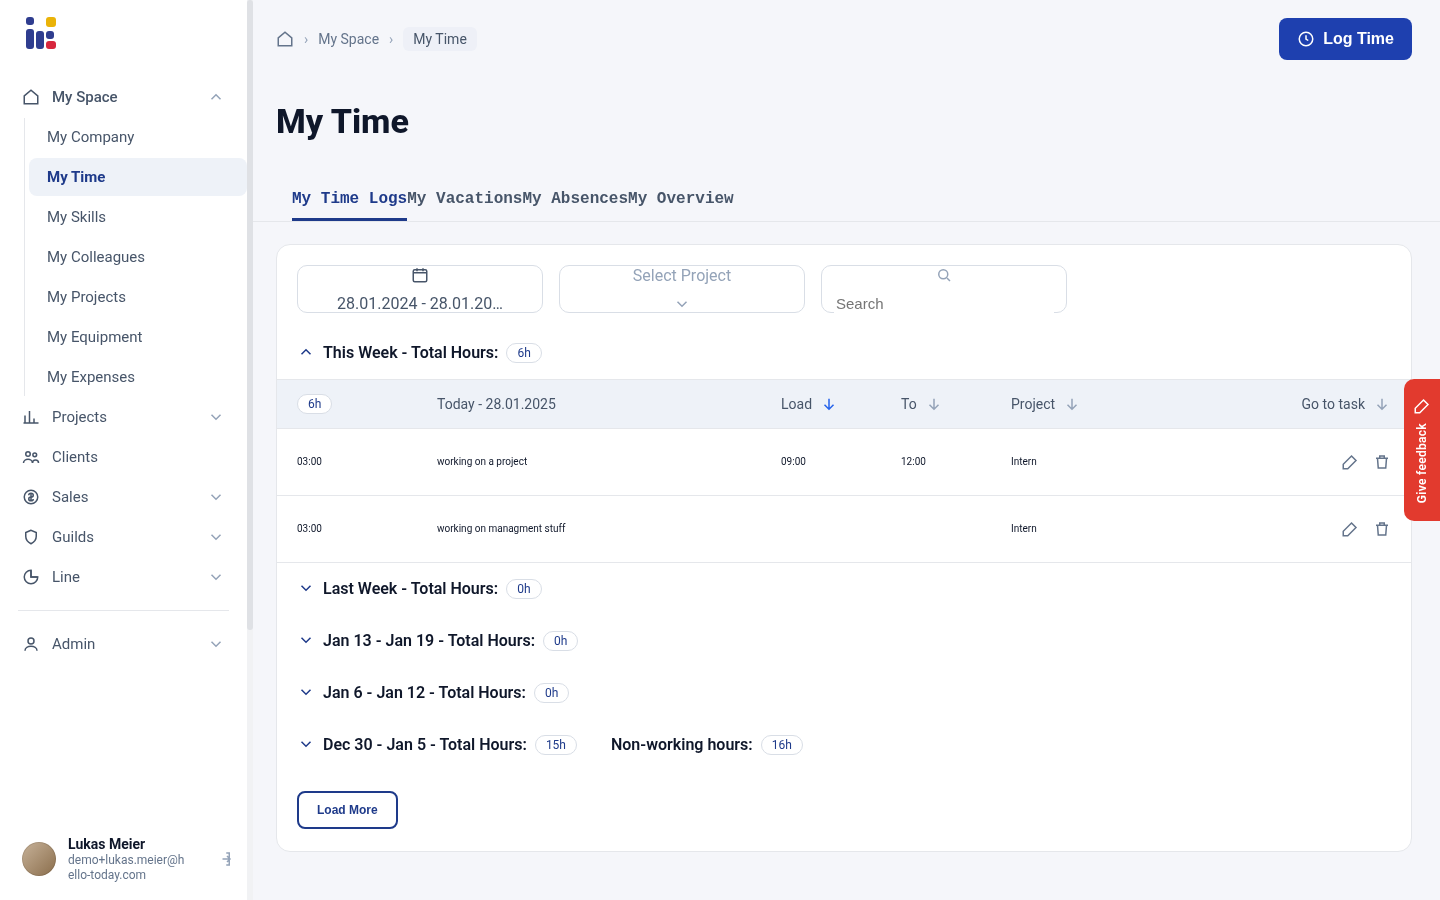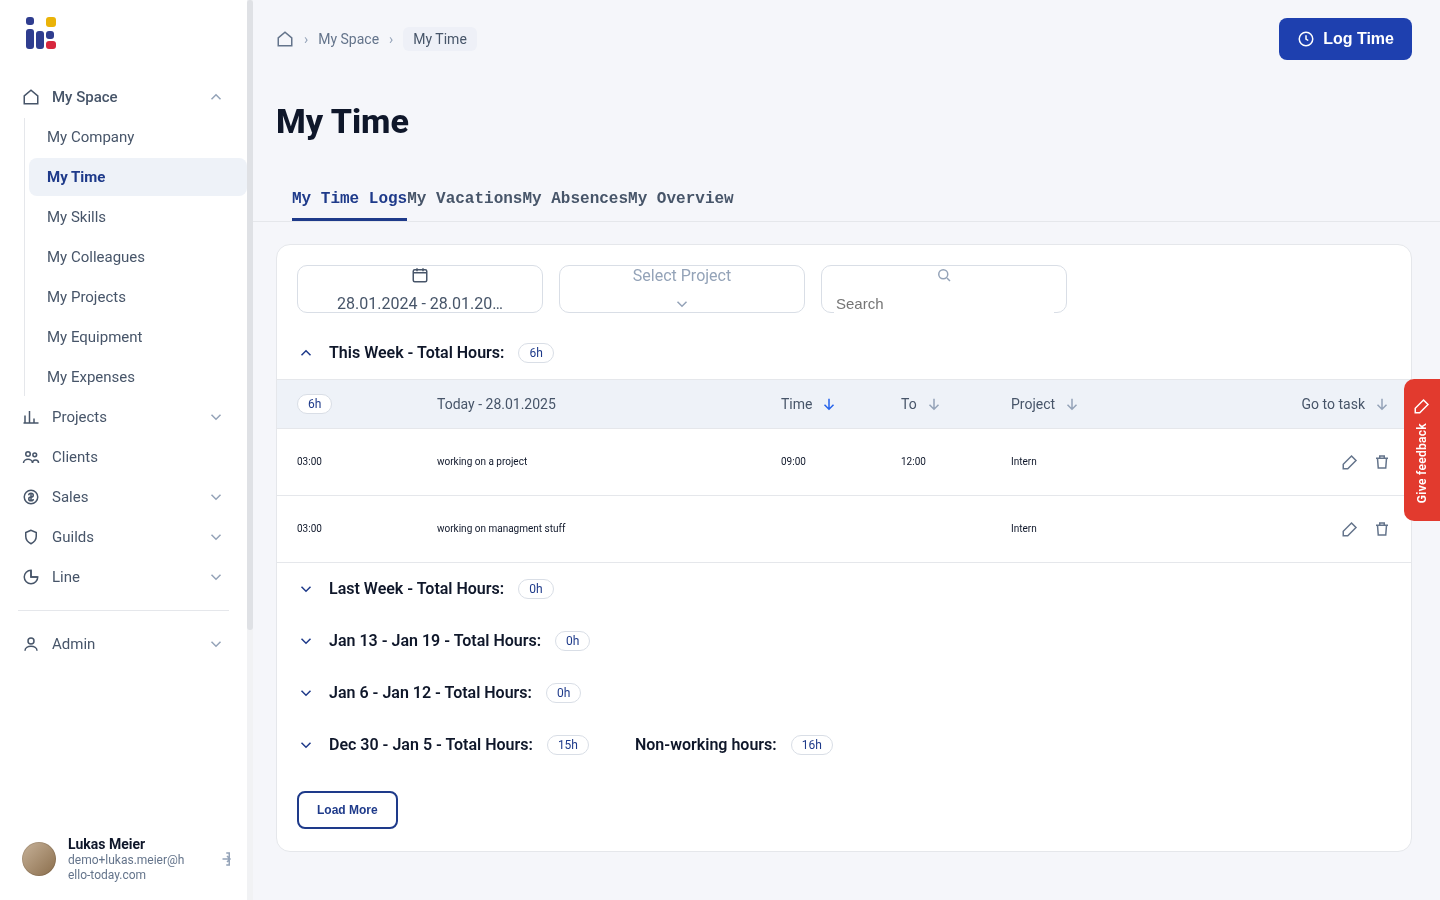--- a/index.html
+++ b/index.html
@@ -129,21 +129,21 @@
 
   .toolbar { display:flex; gap:16px; padding:0 20px 14px 20px; }
   .control { display:flex; align-items:center; gap:10px; height:48px; border:1px solid #d9dee6; border-radius:10px; background:#fff; padding:0 12px; color:#475569;flex-direction:column; }
   .control.date { width:246px; overflow:hidden; white-space:nowrap; }
   .control.select { width:246px; justify-content:space-between; cursor:pointer; }
   .control.search { width:246px; }
   .control input { border:none; outline:none; font-size:15px; width:100%; color:#c2410c; }
   .control .placeholder { color:#94a3b8; }
   .chev-down { color:#94a3b8; }
 
-  .section-row { display:flex; align-items:center; gap:14px; padding:16px 20px; }
+  .section-row { display:flex; align-items:flex-start; gap:8px; padding:16px 20px; }
   .section-row .caret { cursor:pointer; color:var(--navy); }
   .section-row .label { font-weight:600; color:#0f172a; }
   .hbadge { border:1px solid var(--badge-border); border-radius:999px; padding:2px 10px; font-size:12px; color:var(--navy); background:#fff; }
 
   .table-head {
     display:grid; grid-template-columns: 140px 1fr 120px 110px 210px 170px;
     align-items:center; padding:14px 20px; background:#eef2f8;
     color:#475569; font-size:14px; border-top:1px solid var(--border); border-bottom:1px solid var(--border);
   }
   .table-head .th { display:flex; align-items:center; gap:8px; }
@@ -411,21 +411,21 @@
       </div>
 
       <div class="table-head">
         <div class="th">
             <span class="hbadge">6h</span>
           </div>
         <div class="th">
             <span>Today - 28.01.2025</span>
           </div>
         <div class="th from">
-          <span>Time</span>
+          <span>Load</span>
           <span class="ic sort">
               <svg viewBox="0 0 24 24" fill="none" stroke="#2563eb" stroke-width="2">
                 <path d="M12 5v14M6 13l6 6 6-6"></path>
               </svg>
             </span>
         </div>
         <div class="th">
           <span>To</span>
           <span class="ic sort">
               <svg viewBox="0 0 24 24" fill="none" stroke="#94a3b8" stroke-width="2">

